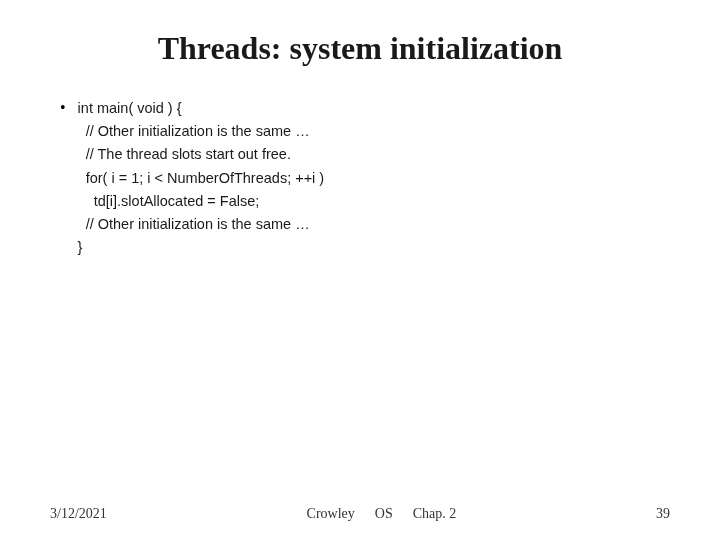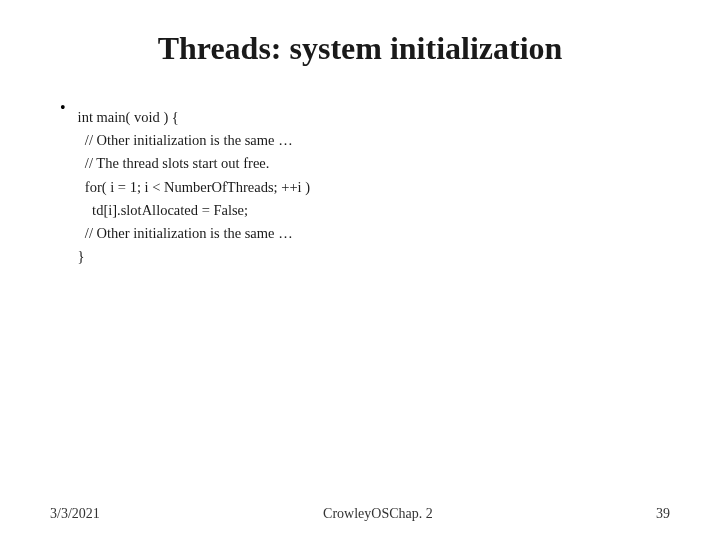--- a/index.html
+++ b/index.html
@@ -46,43 +46,43 @@
     }
 
     .bullet-dot {
       font-size: 16px;
       margin-right: 12px;
       margin-top: 2px;
       flex-shrink: 0;
     }
 
     .code-block {
-      font-family: Liberation Serif, serif;
+      font-family: Liberation Sans, sans-serif;
       font-size: 14.5px;
       line-height: 1.6;
       color: #1a1a1a;
       white-space: pre;
-      margin-top: 9px;
     }
 
     .footer {
       position: absolute;
       bottom: 18px;
       left: 50px;
       right: 50px;
       display: flex;
       justify-content: space-between;
       align-items: center;
       font-size: 14px;
       color: #333;
       font-family: 'Times New Roman', Times, serif;
     }
 
     .footer-center {
       display: flex;
+      gap: 20px;
     }
   </style>
 </head>
 <body>
 
 <div class="slide-container">
 
   <div class="slide-title">Threads: system initialization</div>
 
   <div class="bullet-section">
@@ -92,21 +92,21 @@
   // Other initialization is the same …
   // The thread slots start out free.
   for( i = 1; i &lt; NumberOfThreads; ++i )
     td[i].slotAllocated = False;
   // Other initialization is the same …
 }</pre>
     </div>
   </div>
 
   <div class="footer">
-    <span>3/3/2021</span>
+    <span>3/12/2021</span>
     <div class="footer-center">
       <span>Crowley</span>
       <span>OS</span>
       <span>Chap. 2</span>
     </div>
     <span>39</span>
   </div>
 
 </div>
 

